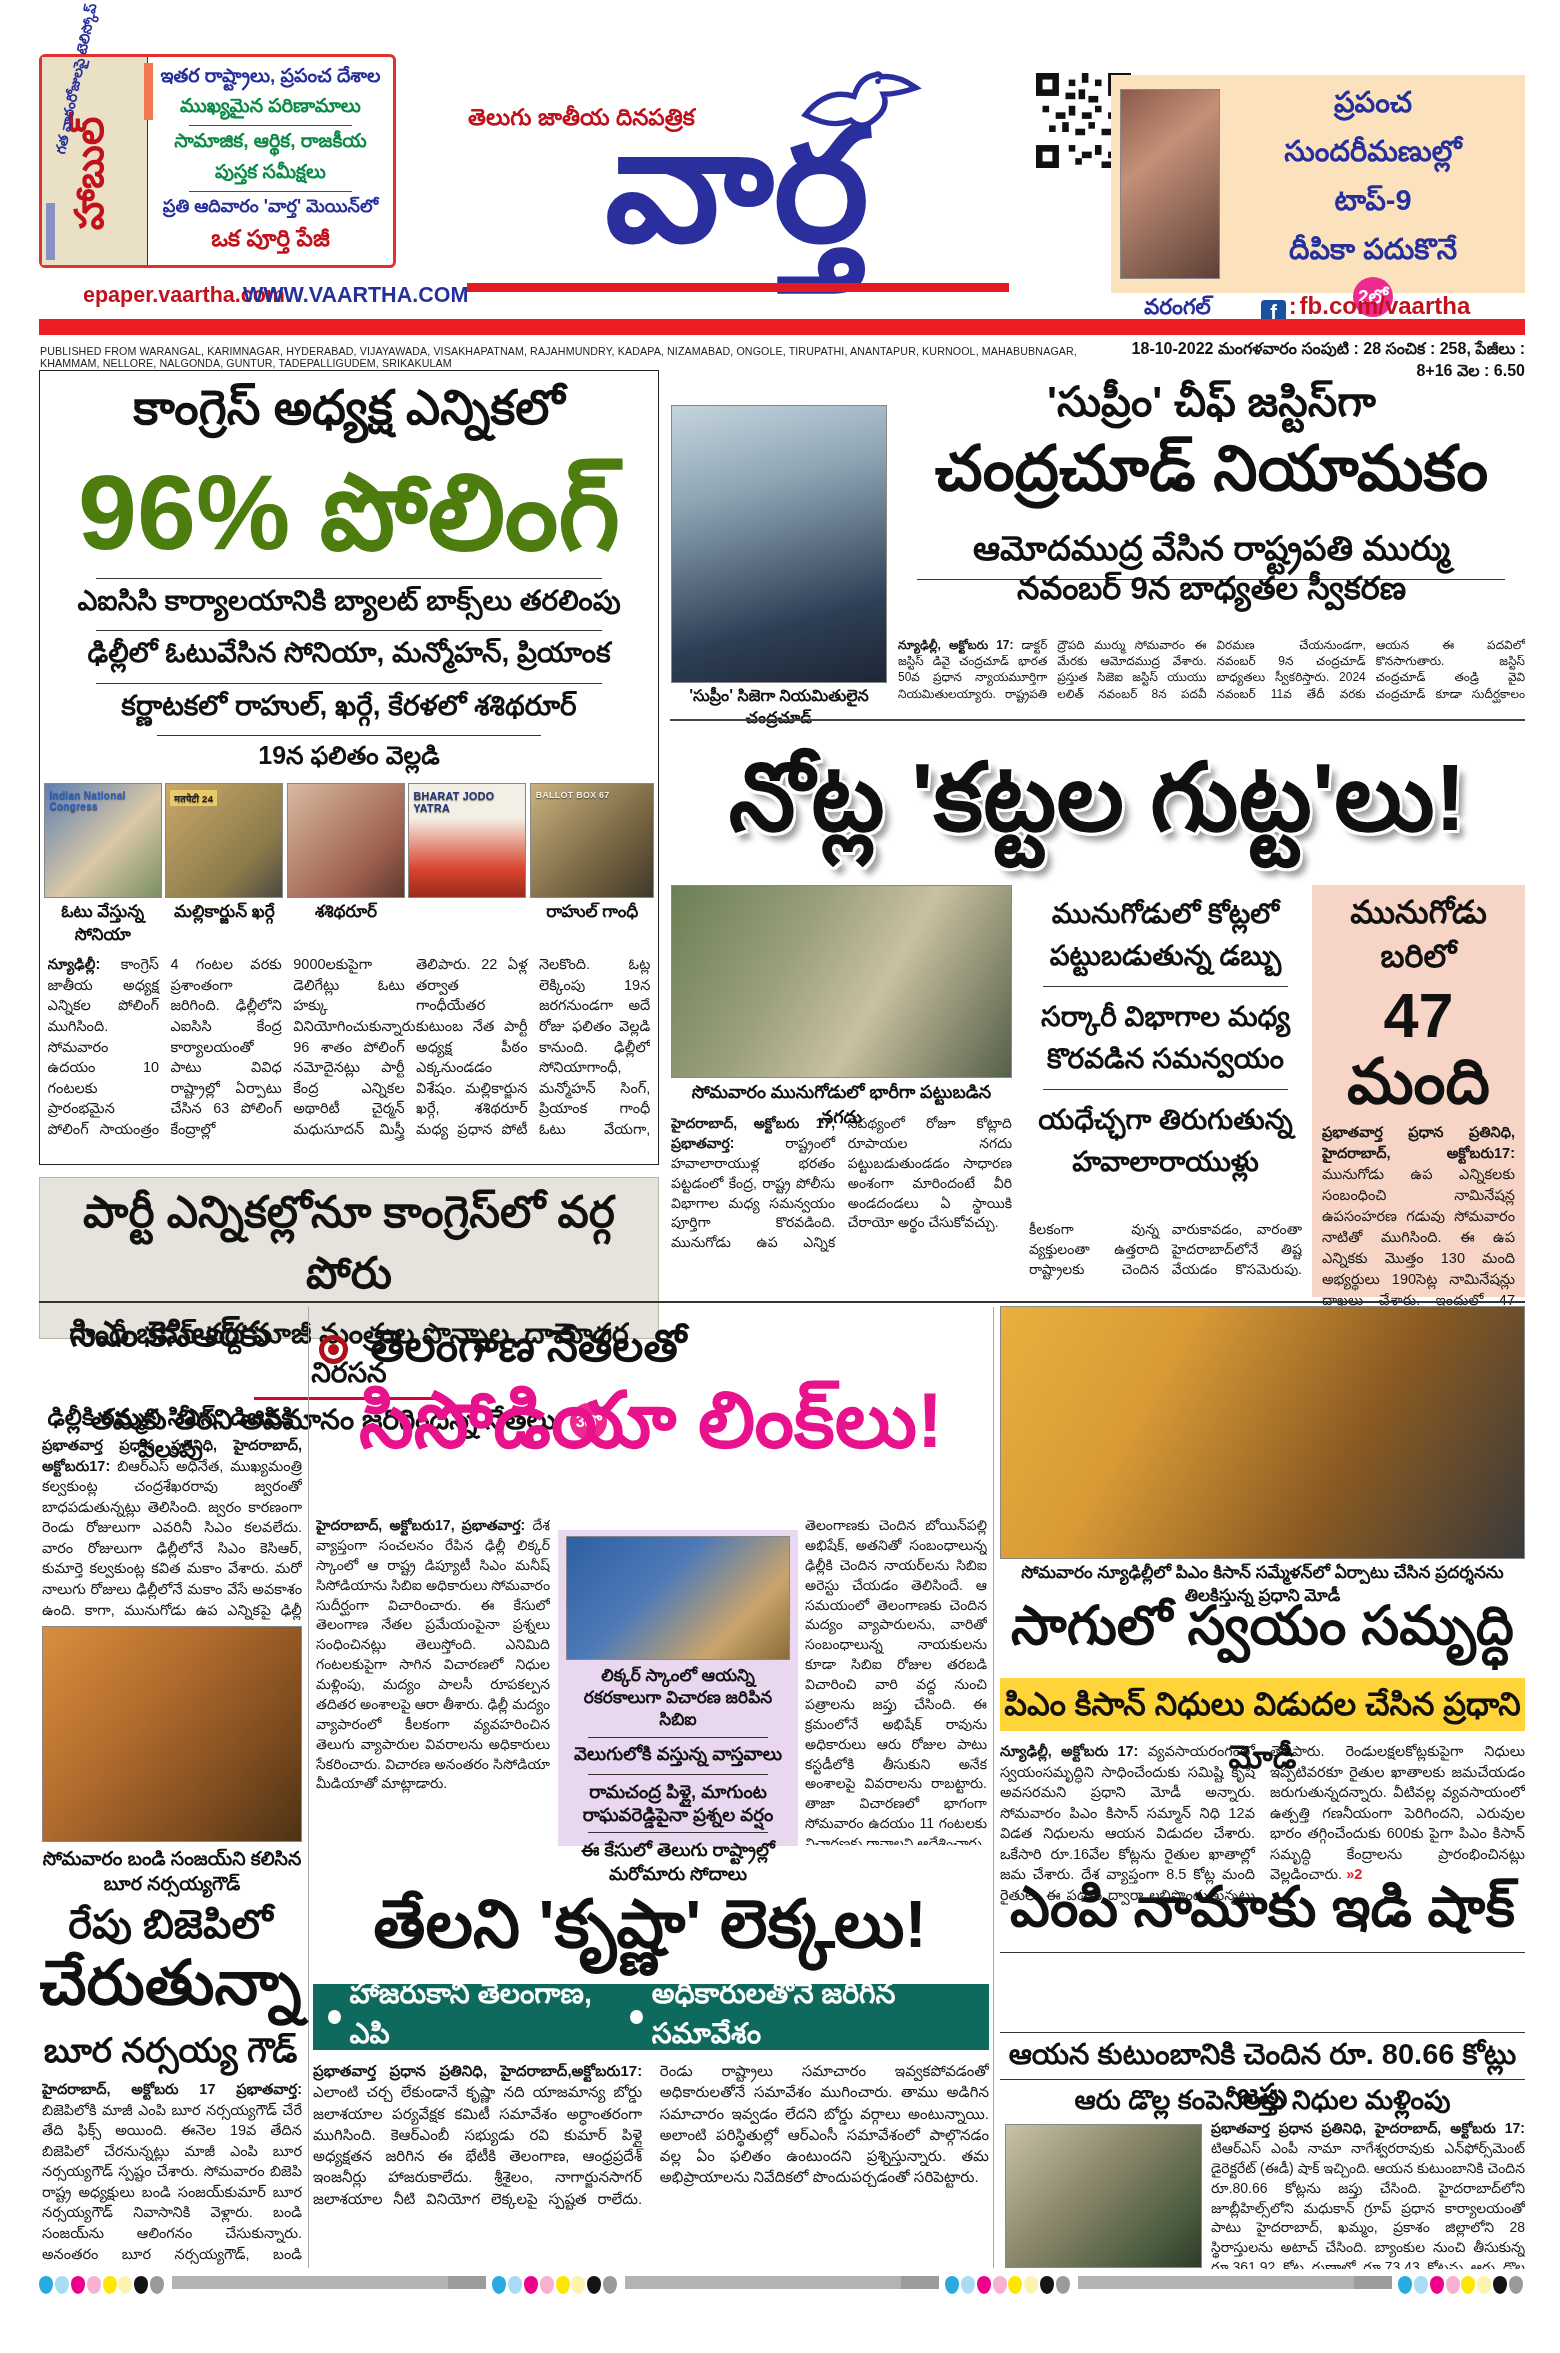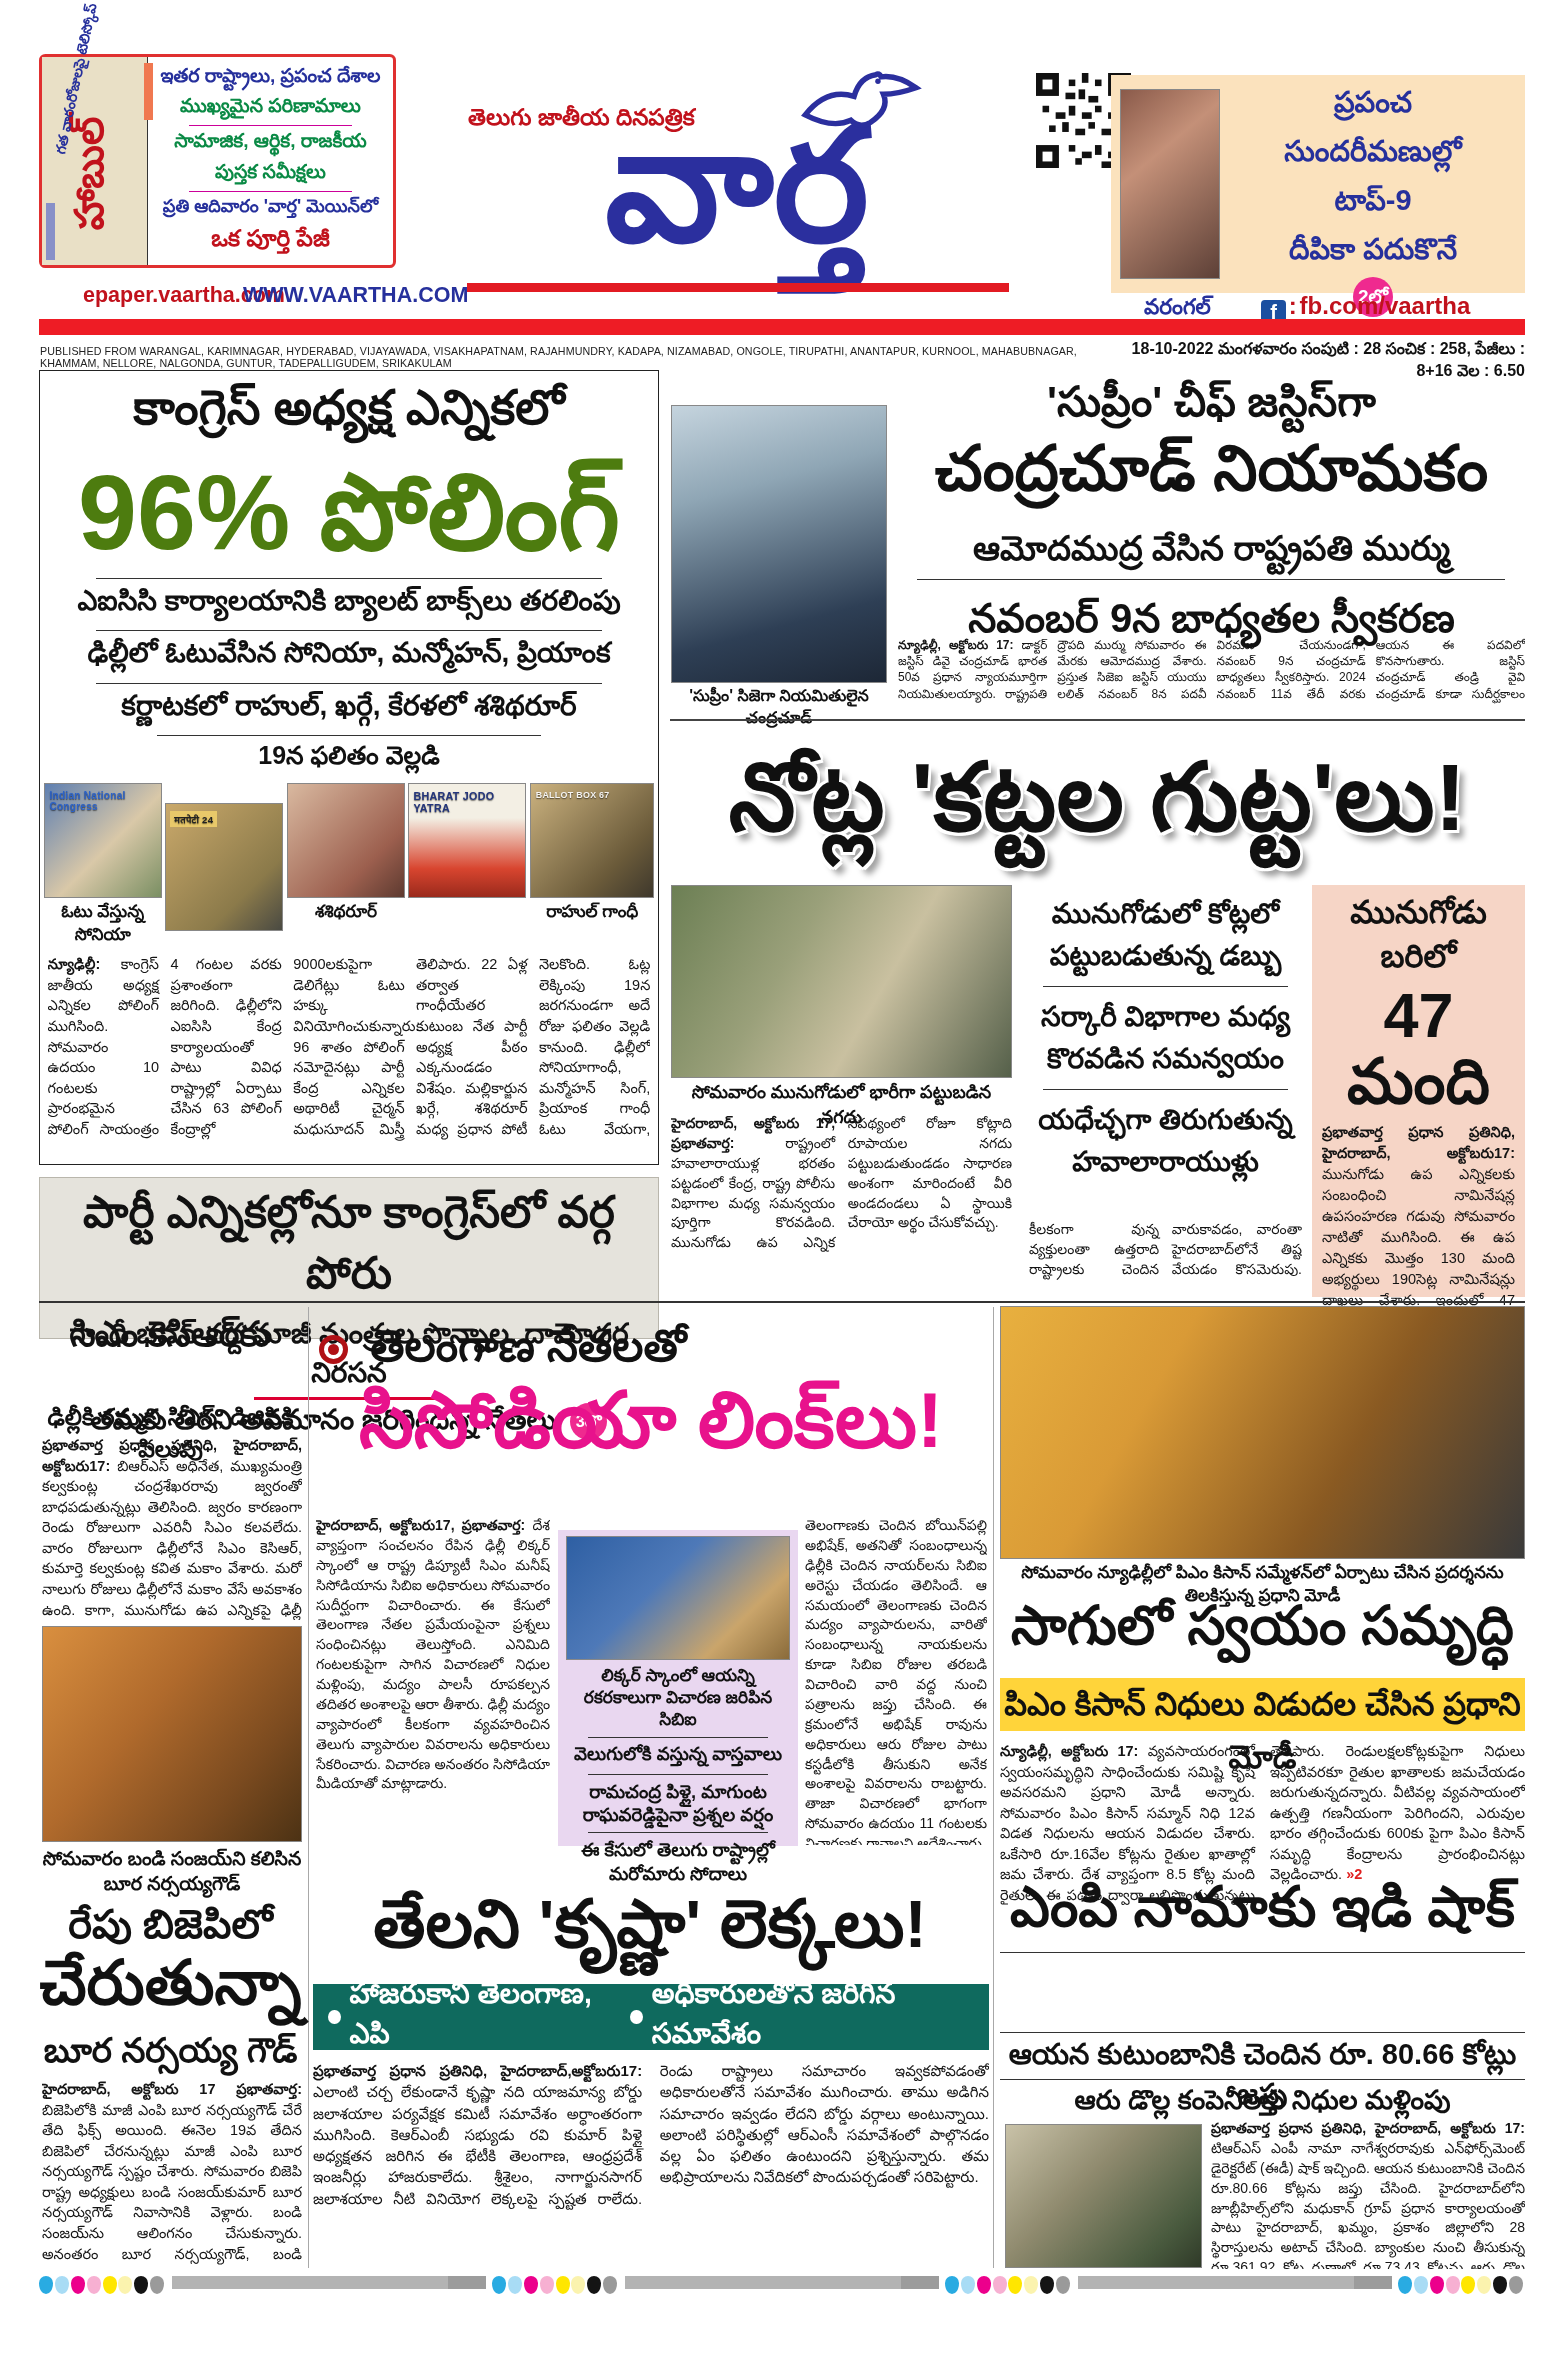--- a/index.html
+++ b/index.html
@@ -147,21 +147,21 @@
     <div class="c b" style="font-size:28px; padding:6.3px 12.6px;">ఢిల్లీలో ఓటువేసిన సోనియా, మన్మోహన్, ప్రియాంక</div>
     <div style="width:82%; margin:0 auto; border-top:1.3px solid #333;"></div>
     <div class="c b" style="font-size:28px; padding:6.3px 12.6px;">కర్ణాటకలో రాహుల్, ఖర్గే, కేరళలో శశిథరూర్</div>
     <div style="width:62%; margin:0 auto; border-top:1.3px solid #333;"></div>
     <div class="c b" style="font-size:25px; padding:5px 0 3.8px;">19న ఫలితం వెల్లడి</div>
 
     <div style="position:relative; height:118px; margin:2.5px 3.8px 0;">
       <div class="photo" style="left:0; top:0; width:118px; height:115px; background:linear-gradient(135deg,#5e7fb1,#d9c8a8 55%,#7a8f63);">
         <span class="plabel" style="color:#2b62c9; font-size:10px;">Indian National Congress</span>
       </div>
-      <div class="photo" style="left:121px; top:0; width:118px; height:128px; background:linear-gradient(135deg,#caa96b,#8b7a4a 70%,#4a4a42);margin-top:20px;">
+      <div class="photo" style="left:121px; top:0; width:118px; height:115px; background:linear-gradient(135deg,#caa96b,#8b7a4a 70%,#4a4a42);">
         <span class="plabel" style="background:#e9c96a; color:#222; padding:1.3px 3.8px; font-size:9.5px;">मतपेटी 24</span>
       </div>
       <div class="photo" style="left:243px; top:0; width:118px; height:115px; background:linear-gradient(135deg,#d9b9a0,#9c5f4e 70%,#5d3a30);">
         <span class="plabel"></span>
       </div>
       <div class="photo" style="left:364px; top:0; width:118px; height:115px; background:linear-gradient(180deg,#f3efe4 30%,#d8452f 75%,#9a2a1c);">
         <span class="plabel" style="color:#24367d; font-size:10.7px;">BHARAT JODO YATRA</span>
       </div>
       <div class="photo" style="left:486px; top:0; width:124px; height:115px; background:linear-gradient(135deg,#cbb27f,#6b5b3a 70%,#3e382c);">
         <span class="plabel" style="font-size:8.9px;">BALLOT BOX 67</span>
@@ -191,21 +191,21 @@
     </div>
   </div>
 
   <div class="photo" style="left:671px; top:405px; width:216px; height:278px; background:linear-gradient(165deg,#c5d4de 0%,#8fa6b5 30%,#2e3f55 75%,#1d2736);"></div>
   <div class="abs cap c" style="left:671px; top:687px; width:216px; font-size:16px;">'సుప్రీం' సిజెగా నియమితులైన చంద్రచూడ్</div>
 
   <div class="abs c b" style="left:898px; top:378px; width:627px; font-size:42px;">'సుప్రీం' చీఫ్ జస్టిస్‌గా</div>
   <div class="abs c b" style="left:898px; top:434px; width:627px; font-size:63px; line-height:1.1;">చంద్రచూడ్ నియామకం</div>
   <div class="abs c b" style="left:898px; top:529px; width:627px; font-size:34px;">ఆమోదముద్ర వేసిన రాష్ట్రపతి ముర్ము</div>
   <div class="abs" style="left:917px; top:579px; width:588px; height:1.3px; background:#333;"></div>
-  <div class="abs c b" style="left:898px; top:596px; width:627px; font-size:40px;">నవంబర్ 9న బాధ్యతల స్వీకరణ</div>
+  <div class="abs c b" style="left:898px; top:570px; width:627px; font-size:32px;">నవంబర్ 9న బాధ్యతల స్వీకరణ</div>
   <div class="abs body-txt" style="left:898px; top:637px; width:627px; height:75px; column-count:4; column-gap:10px; font-size:12px; line-height:1.35;">
     <span class="lead">న్యూఢిల్లీ, అక్టోబరు 17:</span>
     <span>డాక్టర్ జస్టిస్ డివై చంద్రచూడ్ భారత 50వ ప్రధాన న్యాయమూర్తిగా నియమితులయ్యారు. రాష్ట్రపతి ద్రౌపది ముర్ము సోమవారం ఈ మేరకు ఆమోదముద్ర వేశారు. ప్రస్తుత సిజెఐ జస్టిస్ యుయు లలిత్ నవంబర్ 8న పదవీ విరమణ చేయనుండగా, నవంబర్ 9న చంద్రచూడ్ బాధ్యతలు స్వీకరిస్తారు. 2024 నవంబర్ 11వ తేదీ వరకు ఆయన ఈ పదవిలో కొనసాగుతారు. జస్టిస్ చంద్రచూడ్ తండ్రి వైవి చంద్రచూడ్ కూడా సుదీర్ఘకాలం సిజెఐగా పనిచేయడం విశేషం. పలు కీలక తీర్పుల్లో ఆయన భాగస్వామిగా ఉన్నారు.</span>
     
   </div>
 
   <div class="abs" style="left:670px; top:719px; width:855px; height:1.9px; background:#444;"></div>
 
   <div class="abs c outline-head" style="left:670px; top:738px; width:855px; font-size:95px; line-height:1.25;">నోట్ల 'కట్టల గుట్ట'లు!</div>
 

